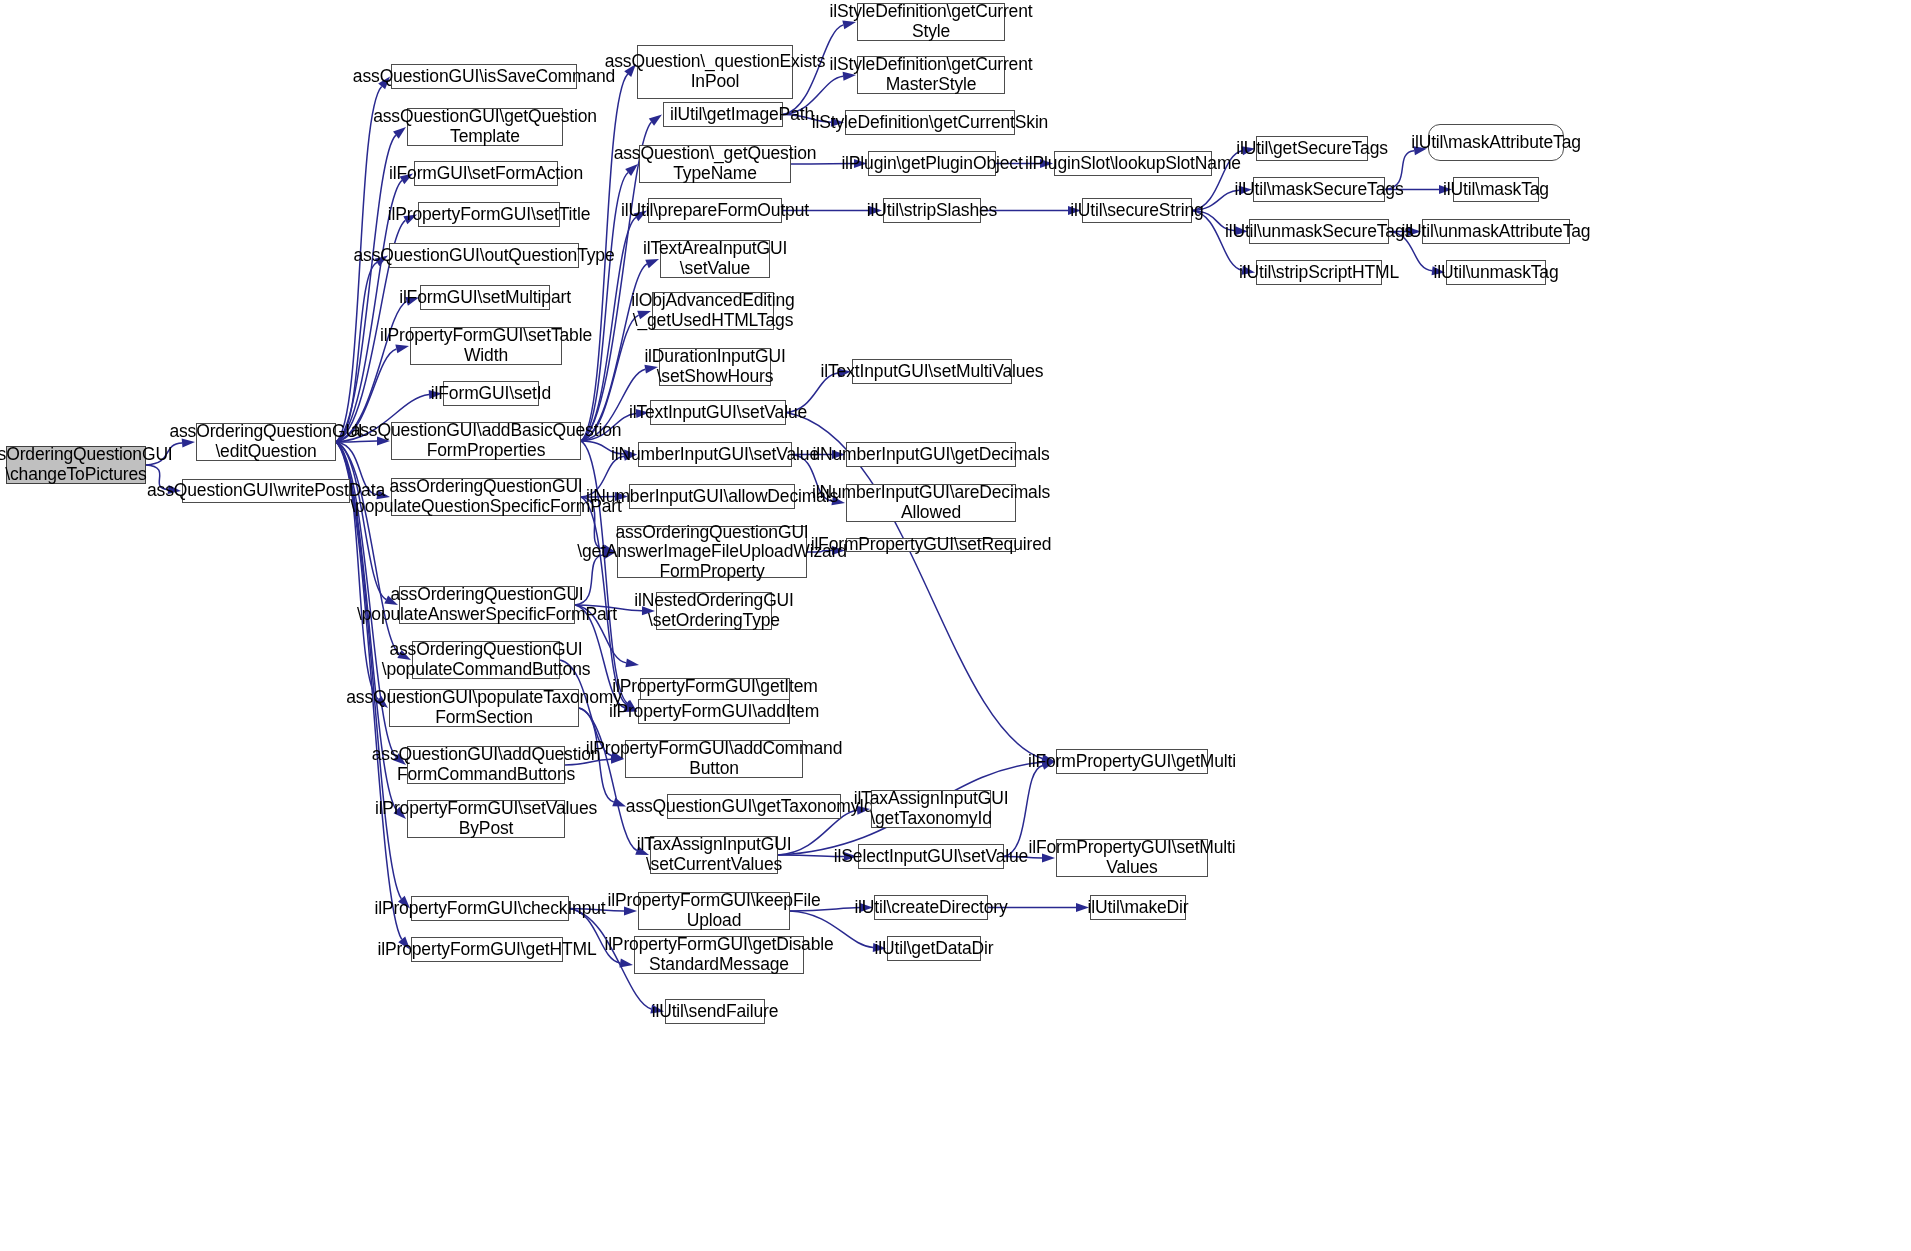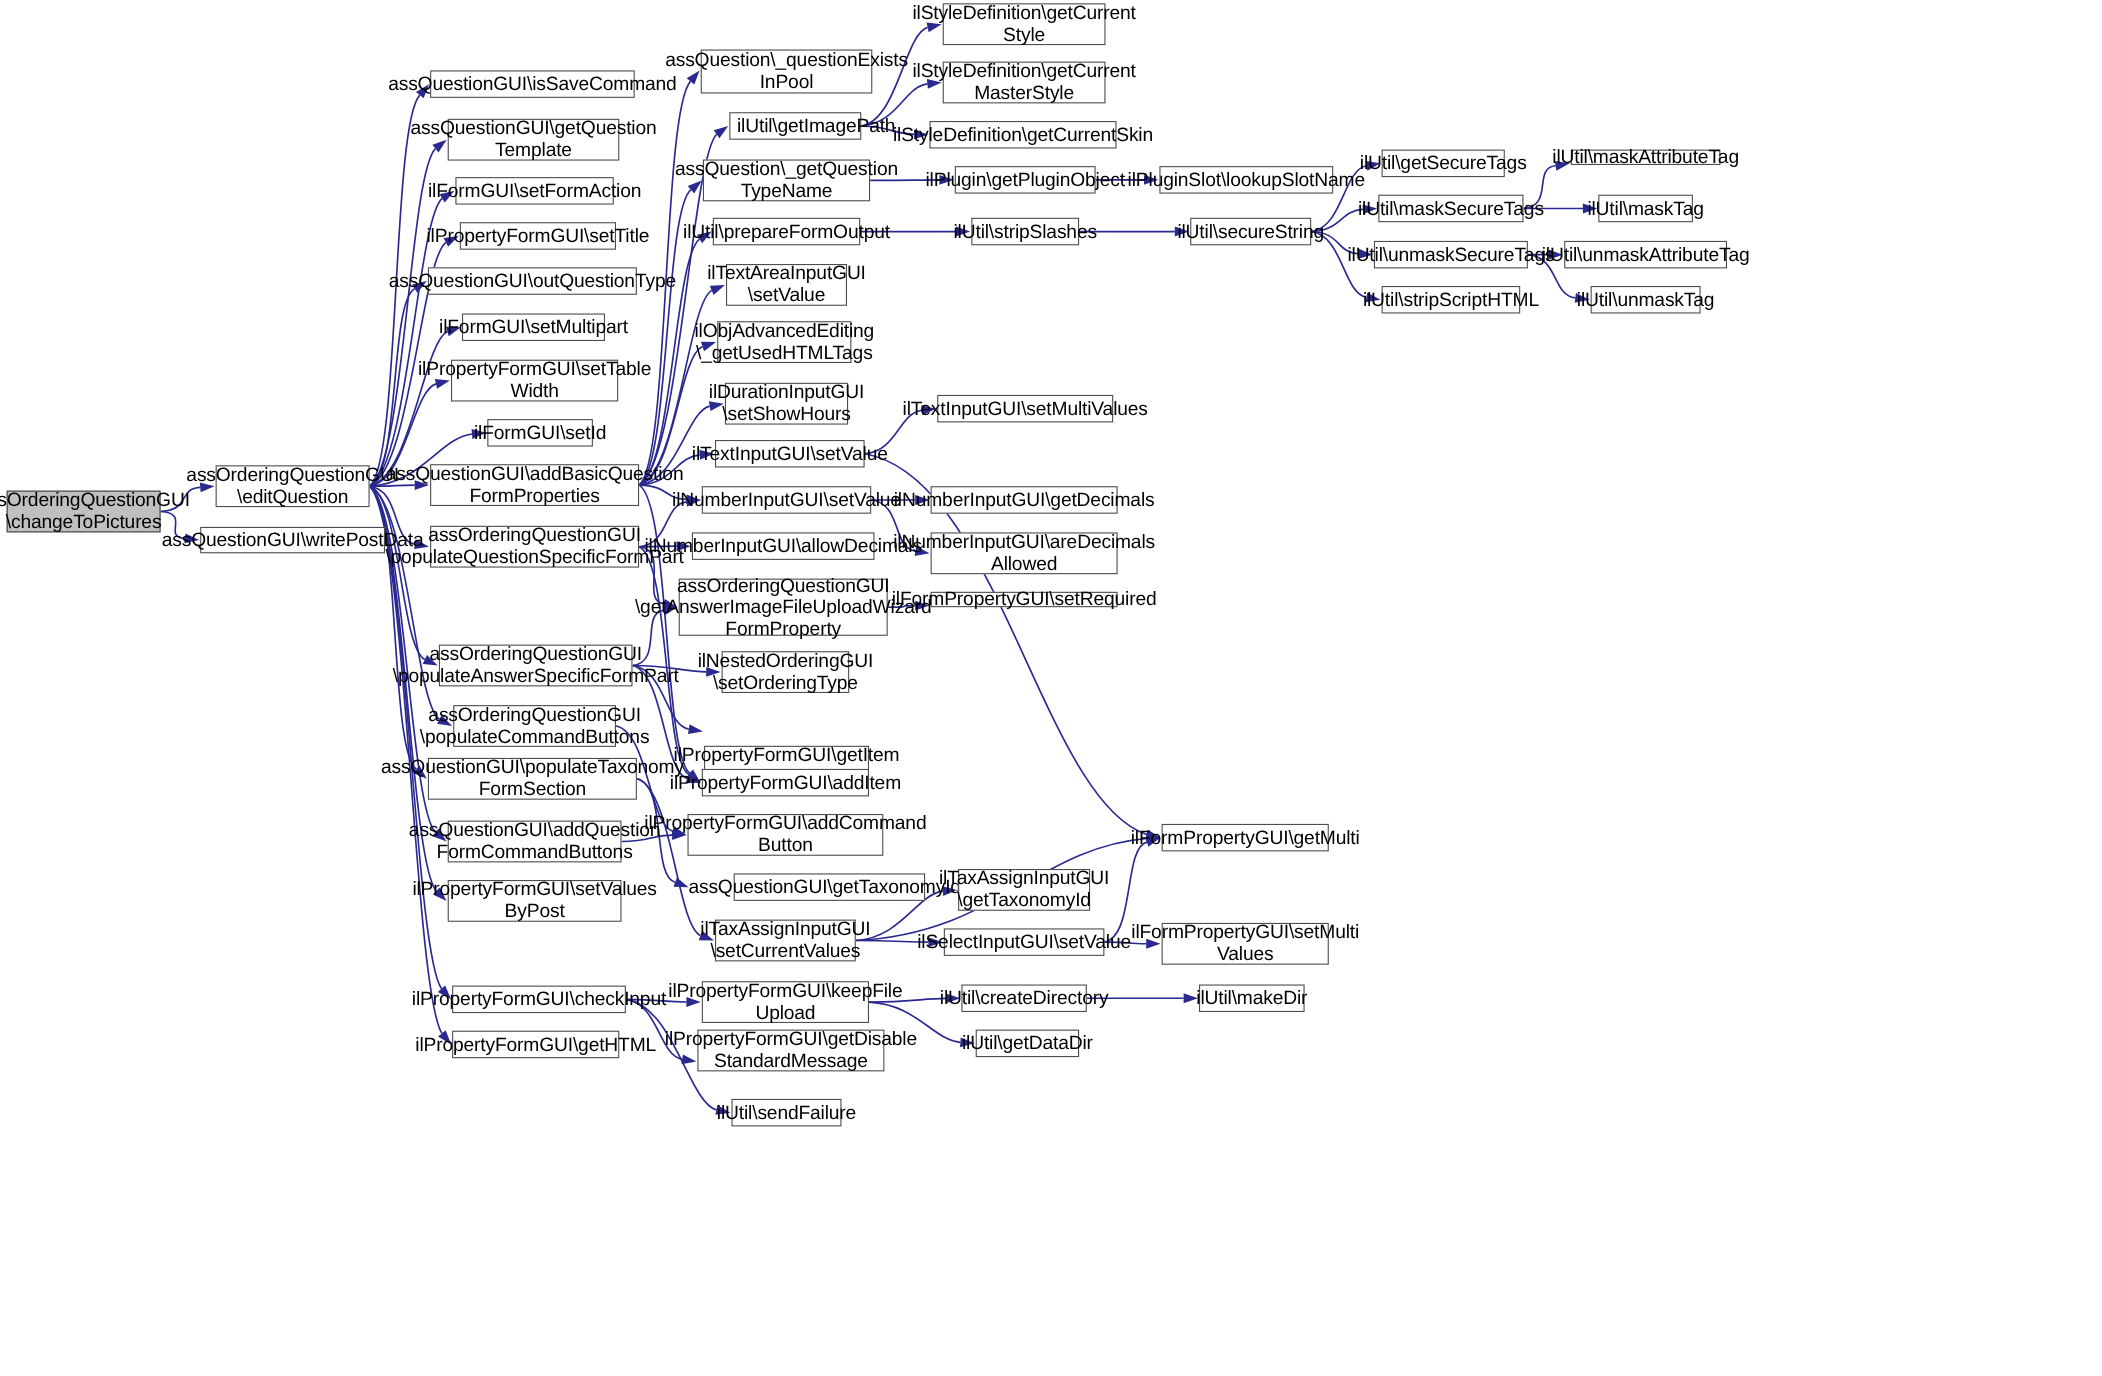--- a/index.html
+++ b/index.html
@@ -208,21 +208,21 @@
       <div class="node" style="left: 412px; top: 641px; width: 148px; height: 38px;">assOrderingQuestionGUI
 \populateCommandButtons</div>
       <div class="node" style="left: 389px; top: 689px; width: 190px; height: 38px;">assQuestionGUI\populateTaxonomy
 FormSection</div>
       <div class="node" style="left: 407px; top: 746px; width: 158px; height: 38px;">assQuestionGUI\addQuestion
 FormCommandButtons</div>
       <div class="node" style="left: 407px; top: 800px; width: 158px; height: 38px;">ilPropertyFormGUI\setValues
 ByPost</div>
       <div class="node" style="left: 411px; top: 896px; width: 158px; height: 25px;">ilPropertyFormGUI\checkInput</div>
       <div class="node" style="left: 411px; top: 937px; width: 152px; height: 25px;">ilPropertyFormGUI\getHTML</div>
-      <div class="node" style="left: 637px; top: 45px; width: 156px; height: 40px;">assQuestion\_questionExists
+      <div class="node" style="left: 637px; top: 45px; width: 156px; height: 54px;">assQuestion\_questionExists
 InPool</div>
       <div class="node" style="left: 663px; top: 102px; width: 120px; height: 25px; padding-left: 43px;">ilUtil\getImagePath</div>
       <div class="node" style="left: 639px; top: 145px; width: 152px; height: 38px;">assQuestion\_getQuestion
 TypeName</div>
       <div class="node" style="left: 648px; top: 198px; width: 134px; height: 25px;">ilUtil\prepareFormOutput</div>
       <div class="node" style="left: 660px; top: 240px; width: 110px; height: 38px;">ilTextAreaInputGUI
 \setValue</div>
       <div class="node" style="left: 652px; top: 292px; width: 122px; height: 38px;">ilObjAdvancedEditing
 \_getUsedHTMLTags</div>
       <div class="node" style="left: 659px; top: 348px; width: 112px; height: 38px;">ilDurationInputGUI
@@ -268,18 +268,18 @@
       <div class="node" style="left: 1054px; top: 151px; width: 158px; height: 25px;">ilPluginSlot\lookupSlotName</div>
       <div class="node" style="left: 1082px; top: 198px; width: 110px; height: 25px;">ilUtil\secureString</div>
       <div class="node" style="left: 1056px; top: 749px; width: 152px; height: 25px;">ilFormPropertyGUI\getMulti</div>
       <div class="node" style="left: 1056px; top: 839px; width: 152px; height: 38px;">ilFormPropertyGUI\setMulti
 Values</div>
       <div class="node" style="left: 1090px; top: 895px; width: 96px; height: 25px;">ilUtil\makeDir</div>
       <div class="node" style="left: 1256px; top: 136px; width: 112px; height: 25px;">ilUtil\getSecureTags</div>
       <div class="node" style="left: 1253px; top: 177px; width: 132px; height: 25px;">ilUtil\maskSecureTags</div>
       <div class="node" style="left: 1249px; top: 219px; width: 140px; height: 25px;">ilUtil\unmaskSecureTags</div>
       <div class="node" style="left: 1256px; top: 260px; width: 126px; height: 25px;">ilUtil\stripScriptHTML</div>
-      <div class="node" style="left: 1428px; top: 136px; width: 136px; height: 14px;">ilUtil\maskAttributeTag</div>
+      <div class="node" style="left: 1428px; top: 124px; width: 136px; height: 37px; border-radius: 12px;">ilUtil\maskAttributeTag</div>
       <div class="node" style="left: 1453px; top: 177px; width: 86px; height: 25px;">ilUtil\maskTag</div>
       <div class="node" style="left: 1422px; top: 219px; width: 148px; height: 25px;">ilUtil\unmaskAttributeTag</div>
       <div class="node" style="left: 1446px; top: 260px; width: 100px; height: 25px;">ilUtil\unmaskTag</div>
     </div>
 </div>
 
 </body></html>

